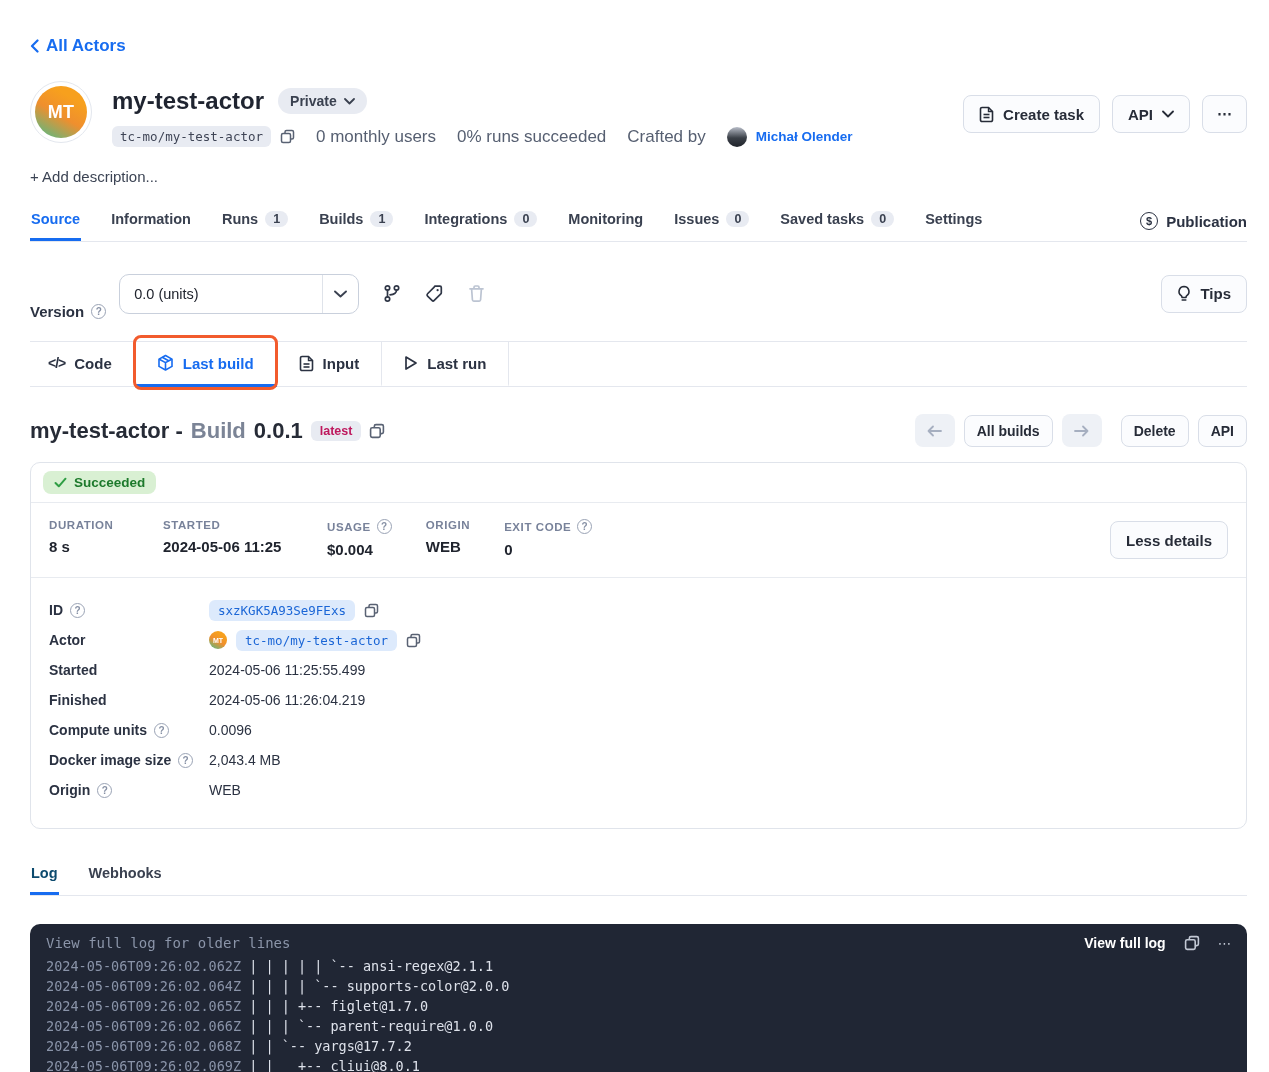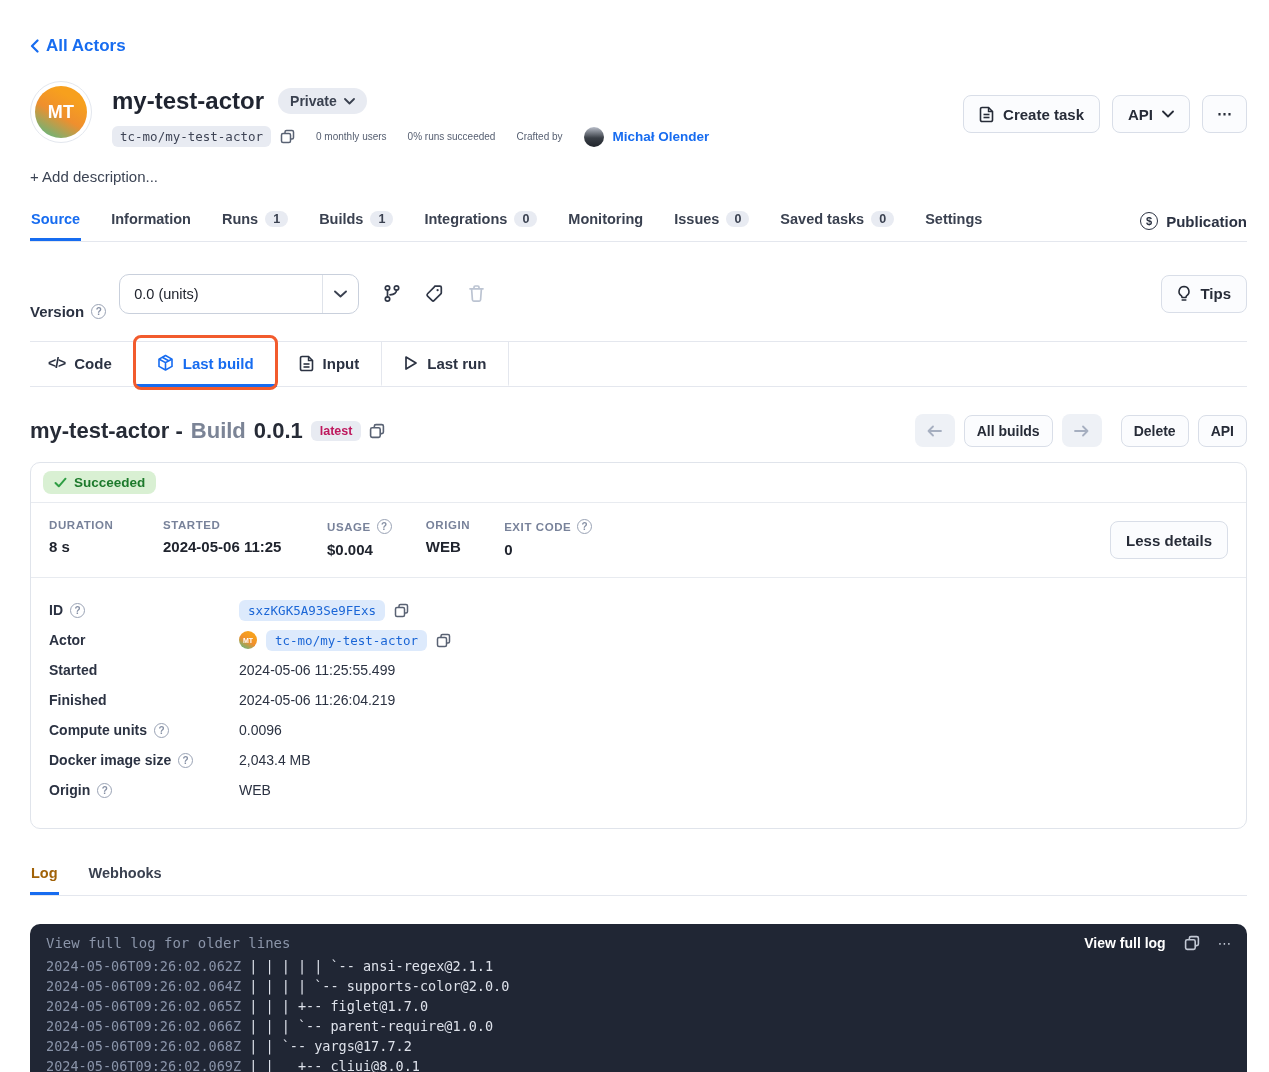--- a/index.html
+++ b/index.html
@@ -24,21 +24,21 @@
   .header-main { margin-left:20px; }
   .title-row { display:flex; align-items:center; gap:14px; margin-top:6px; }
   .title-row h1 { font-size:24px; font-weight:700; color:#1f2430; }
   .pill-btn { display:inline-flex; align-items:center; gap:7px; background:#e8ebf2; border:none;
     border-radius:14px; padding:5px 12px; font-size:14px; font-weight:600; color:#3a4150;
     font-family:inherit; cursor:pointer; }
   .meta-row { display:flex; align-items:center; margin-top:11px; gap:9px; }
   .mono-pill { font-family:"DejaVu Sans Mono", monospace; font-size:12.5px; background:#e8ebf2;
     color:#3f4556; border-radius:6px; padding:3px 8px; }
   .copy-btn { background:none; border:none; cursor:pointer; color:#596273; padding:0; }
-  .meta-text { font-size:10px; color:#565f71; margin-left:12px; }
+  .meta-text { font-size:17px; color:#565f71; margin-left:12px; }
   .author-avatar { width:20px; height:20px; border-radius:50%; margin-left:12px;
     background:linear-gradient(180deg,#b9bec9 0%,#3a3f47 55%,#20242b 100%); }
   .author-link { color:#176cf0; font-size:13.5px; font-weight:700; text-decoration:none; cursor:pointer; }
   .header-actions { margin-left:auto; display:flex; gap:12px; margin-top:14px; }
   .btn { display:inline-flex; align-items:center; gap:9px; height:38px; padding:0 15px;
     background:#fbfcfe; border:1px solid #d9dee8; border-radius:8px;
     font-size:15px; font-weight:600; color:#272c38; font-family:inherit; cursor:pointer; }
   .btn-sm { height:32px; padding:0 12px; font-size:14px; }
   .add-desc { display:inline-block; margin-top:21px; font-size:15px; color:#3c4454; cursor:pointer; }
 
@@ -93,33 +93,33 @@
   .status-pill { display:inline-flex; align-items:center; gap:7px; background:#d9f0d3; color:#1d7a2c;
     font-size:13.5px; font-weight:600; border-radius:8px; padding:4px 11px; }
   .stats-row { position:relative; display:flex; padding:16px 18px 19px; }
   .stat { margin-right:34px; }
   .stat-label { display:flex; align-items:center; gap:6px; font-size:11.5px; font-weight:700;
     color:#78829a; letter-spacing:.05em; }
   .stat-value { margin-top:7px; font-size:15px; font-weight:700; color:#20242e; }
   .less-details { position:absolute; right:18px; top:50%; transform:translateY(-50%); }
   .fields { border-top:1px solid #e8ebf0; padding:17px 18px 23px; }
   .field-row { display:flex; align-items:center; min-height:30px; }
-  .field-label { width:190px; display:flex; align-items:center; gap:7px; font-size:14px; font-weight:700; color:#2b3242; }
+  .field-label { width:160px; display:flex; align-items:center; gap:7px; font-size:14px; font-weight:700; color:#2b3242; }
   .field-value { display:flex; align-items:center; gap:9px; font-size:14px; color:#2b3242; }
   .blue-pill { font-family:"DejaVu Sans Mono", monospace; font-size:12.5px; background:#ddeafc;
     color:#1b66d6; border-radius:6px; padding:3px 9px; }
   .mini-avatar { width:18px; height:18px; border-radius:50%;
     background:linear-gradient(210deg,#f7a01d 25%,#ef8f2e 55%,#45c08f 100%);
     color:#fff; font-size:7px; font-weight:700; display:flex; align-items:center; justify-content:center; }
 
   
   .log-tabs { display:flex; gap:29px; margin-top:27px; border-bottom:1px solid #e4e7ee; }
   .log-tab { padding:9px 1px 11px; font-size:14.5px; font-weight:600; color:#3a4150;
     border-bottom:3px solid transparent; cursor:pointer; }
-  .log-tab.active { color:#a16207; border-bottom-color:#176cf0; }
+  .log-tab.active { color:#0c4a6e; border-bottom-color:#176cf0; }
 
   
   .terminal { margin-top:28px; background:#202634; border-radius:10px 10px 0 0; padding:11px 16px 20px;
     font-family:"DejaVu Sans Mono", monospace; font-size:13.5px; }
   .term-header { display:flex; align-items:center; margin-bottom:5px; }
   .term-notice { color:#8b95a9; font-size:14px; }
   .term-actions { margin-left:auto; display:flex; align-items:center; gap:18px; }
   .view-full-log { font-family:"Liberation Sans", sans-serif; font-size:14px; font-weight:700;
     color:#fff; background:none; border:none; cursor:pointer; }
   .term-icon-btn { background:none; border:none; color:#c2c8d4; cursor:pointer; padding:0; }

